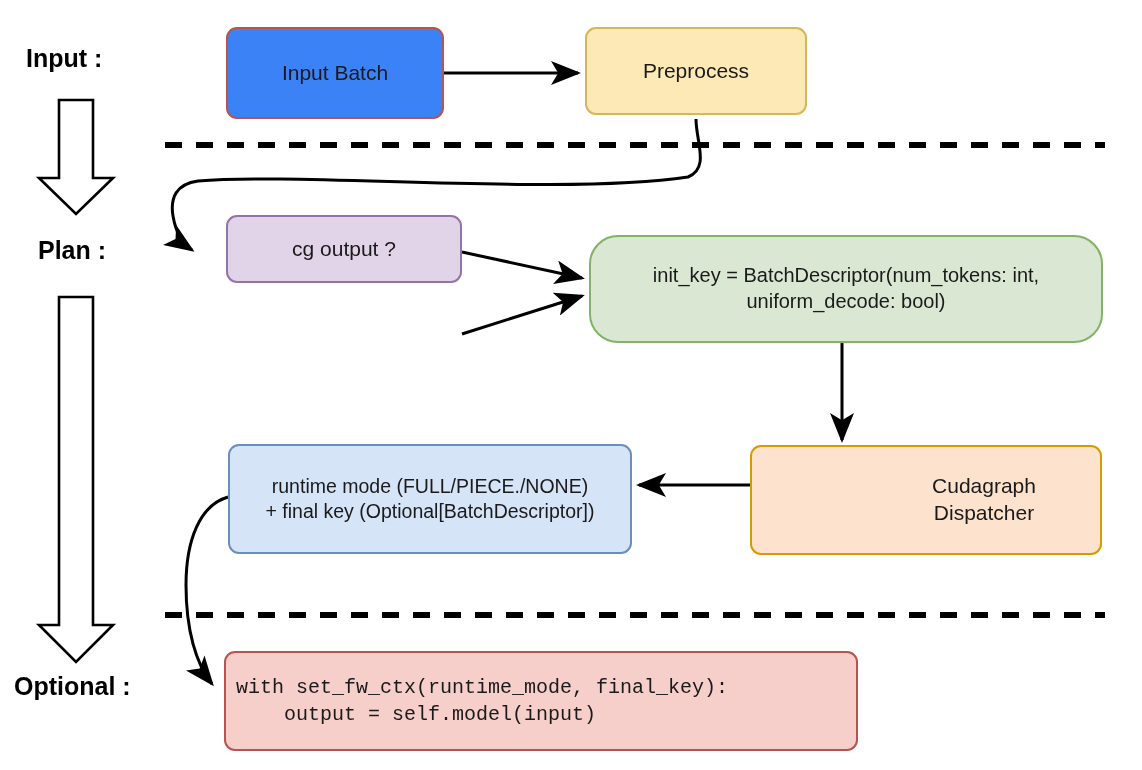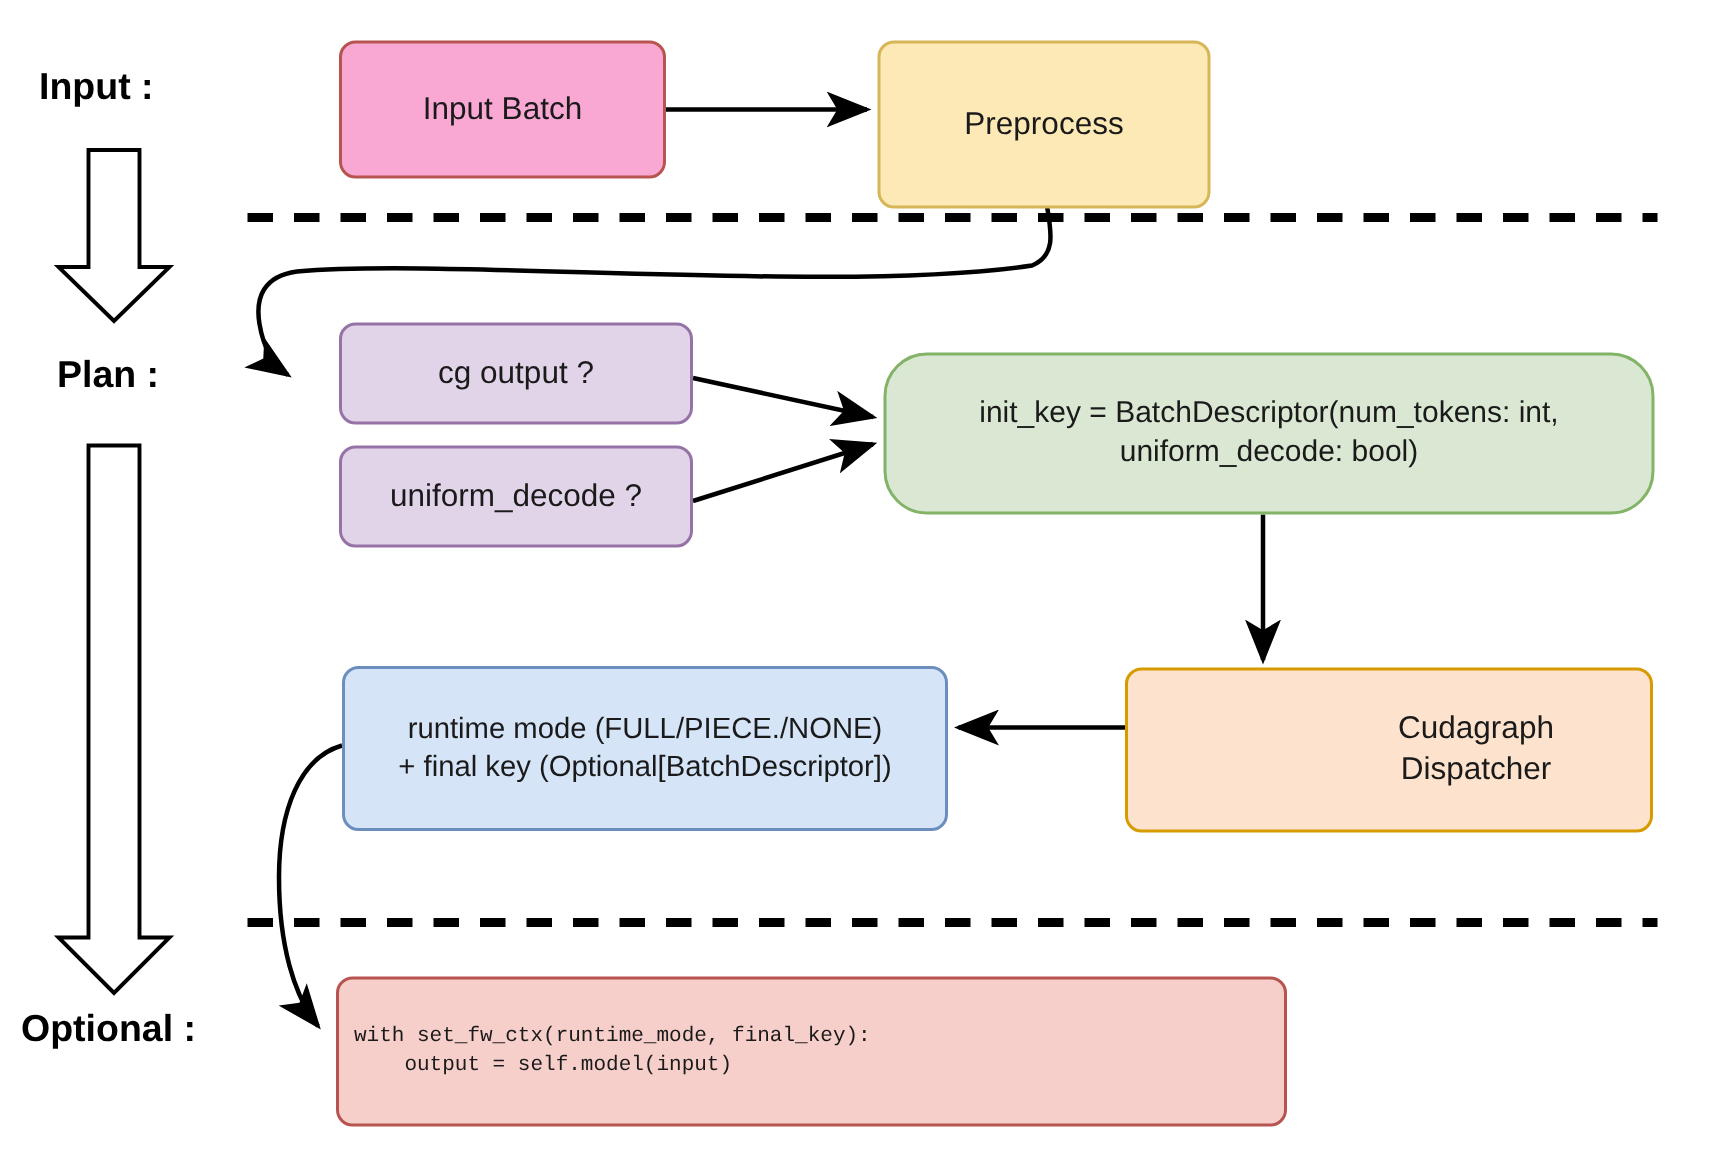--- a/index.html
+++ b/index.html
@@ -43,21 +43,21 @@
     align-items: center;
     justify-content: center;
     text-align: center;
     font-size: 21px;
     color: #1a1a1a;
     line-height: 1.28;
     padding: 4px 10px;
   }
   .node.code {
     font-family: "Liberation Mono", monospace;
-    font-size: 14px;
+    font-size: 20px;
     justify-content: flex-start;
     text-align: left;
     white-space: pre;
     line-height: 1.35;
   }
   .node.green-node {
     font-size: 20px;
     border-radius: 29px;
   }
   .node.blue-node {
@@ -101,38 +101,34 @@
     <line x1="750" y1="485" x2="639" y2="485" stroke="#000000" stroke-width="3" marker-end="url(#arrowhead)"></line>
 
     <path d="M228,497 C200,505 186,540 186,585 C186,630 196,664 212,684" fill="none" stroke="#000000" stroke-width="3" marker-end="url(#arrowhead)"></path>
   </svg>
 
   <div class="stage-label" style="left:26px; top:44px;">Input :</div>
   <div class="stage-label" style="left:38px; top:236px;">Plan :</div>
   <div class="stage-label" style="left:14px; top:672px;">Optional :</div>
 
   <div class="node" style="left:226px; top:27px; width:218px; height:92px;
-              background:#f9a8d4; border-color:#b85450;">
+              background:#3b82f6; border-color:#b85450;">
     <span class="node-text">Input Batch</span>
   </div>
 
-  <div class="node" style="left:585px; top:27px; width:222px; height:112px;
+  <div class="node" style="left:585px; top:27px; width:222px; height:88px;
               background:#fde9b5; border-color:#d6b656;">
     <span class="node-text">Preprocess</span>
   </div>
 
   <div class="node" style="left:226px; top:215px; width:236px; height:68px;
               background:#e2d4e8; border-color:#9673a6;">
     <span class="node-text">cg output ?</span>
   </div>
 
-  <div class="node" style="left:226px; top:297px; width:236px; height:68px;
-              background:#e2d4e8; border-color:#9673a6;">
-    <span class="node-text">uniform_decode ?</span>
-  </div>
 
   <div class="node green-node" style="left:589px; top:235px; width:514px; height:108px;
               background:#d9e7d3; border-color:#82b366;">
     <span class="node-text">init_key = BatchDescriptor(num_tokens: int,
 uniform_decode: bool)</span>
   </div>
 
   <div class="node" style="left:750px; top:445px; width:352px; height:110px;
               background:#fde3cd; border-color:#d79b00;
               justify-content:flex-end; padding-right:26px;">

